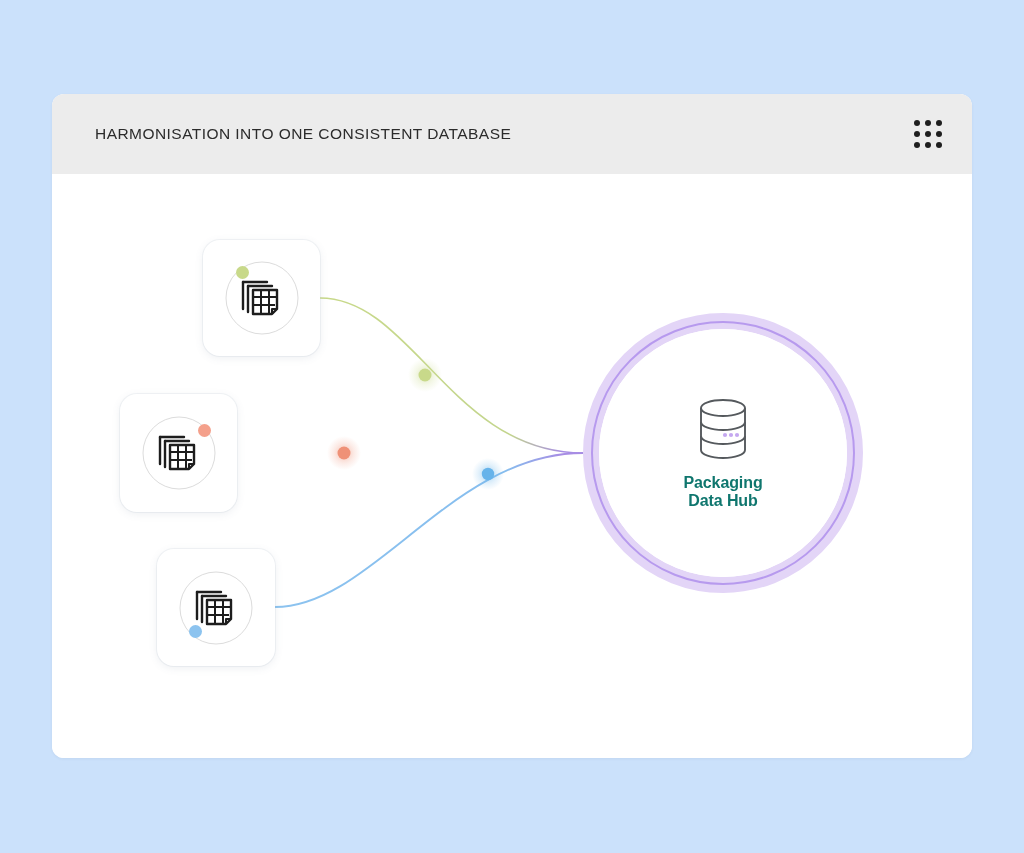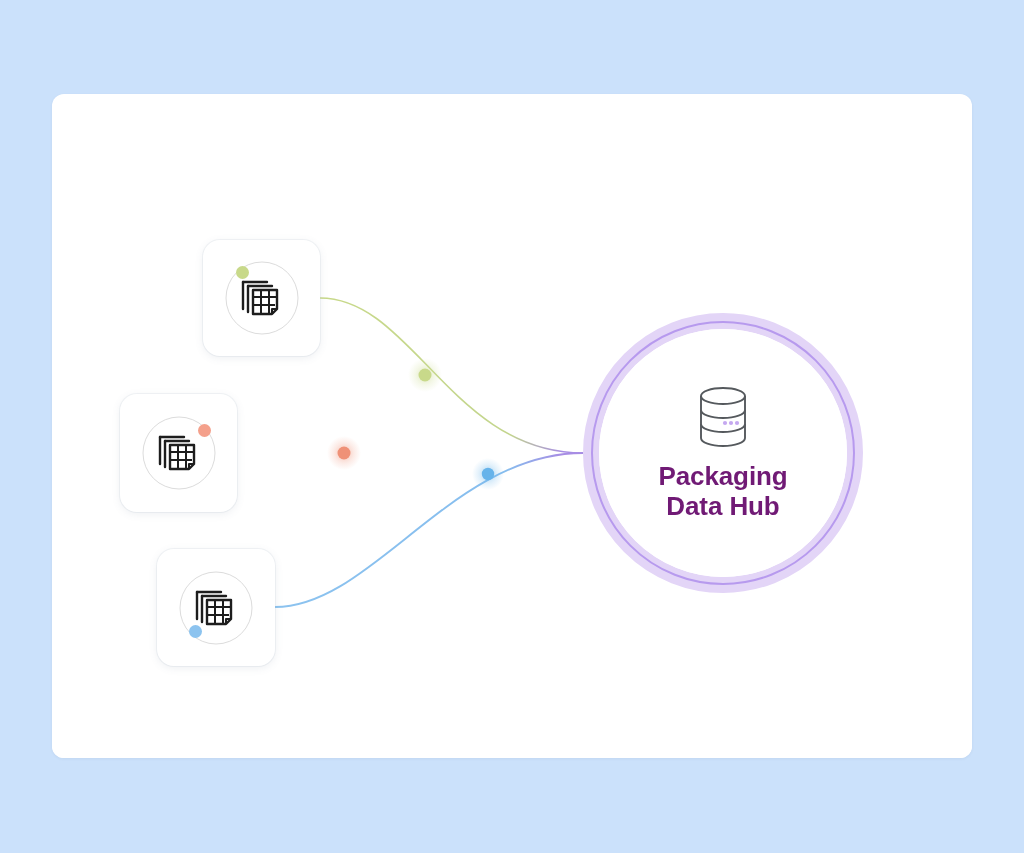--- a/index.html
+++ b/index.html
@@ -102,35 +102,49 @@
     border-radius:50%;
     background:#ffffff;
     display:flex;
     flex-direction:column;
     align-items:center;
     justify-content:center;
   }
   .hub-label {
     margin-top:13px;
     text-align:center;
-    font-size:26px;
+    font-size:16px;
     font-weight:bold;
     line-height:1.12;
-    color:#701a75;
+    color:#0f766e;
     letter-spacing:-0.1px;
     white-space:pre-line;
   }
 </style>
 </head>
 <body>
 
 <div id="stage">
 
   <div class="window">
 
+    <div class="titlebar">
+      <div class="titlebar-title">HARMONISATION INTO ONE CONSISTENT DATABASE</div>
+      <div class="grid-dots">
+        <i></i>
+        <i></i>
+        <i></i>
+        <i></i>
+        <i></i>
+        <i></i>
+        <i></i>
+        <i></i>
+        <i></i>
+      </div>
+    </div>
 
     <div class="canvas">
 
       <svg class="links" viewBox="0 0 920 584">
         <defs>
           <radialGradient id="glowGreen">
             <stop offset="0%" stop-color="#c8d98a" stop-opacity="0.55"></stop>
             <stop offset="60%" stop-color="#c8d98a" stop-opacity="0.18"></stop>
             <stop offset="100%" stop-color="#c8d98a" stop-opacity="0"></stop>
           </radialGradient>

